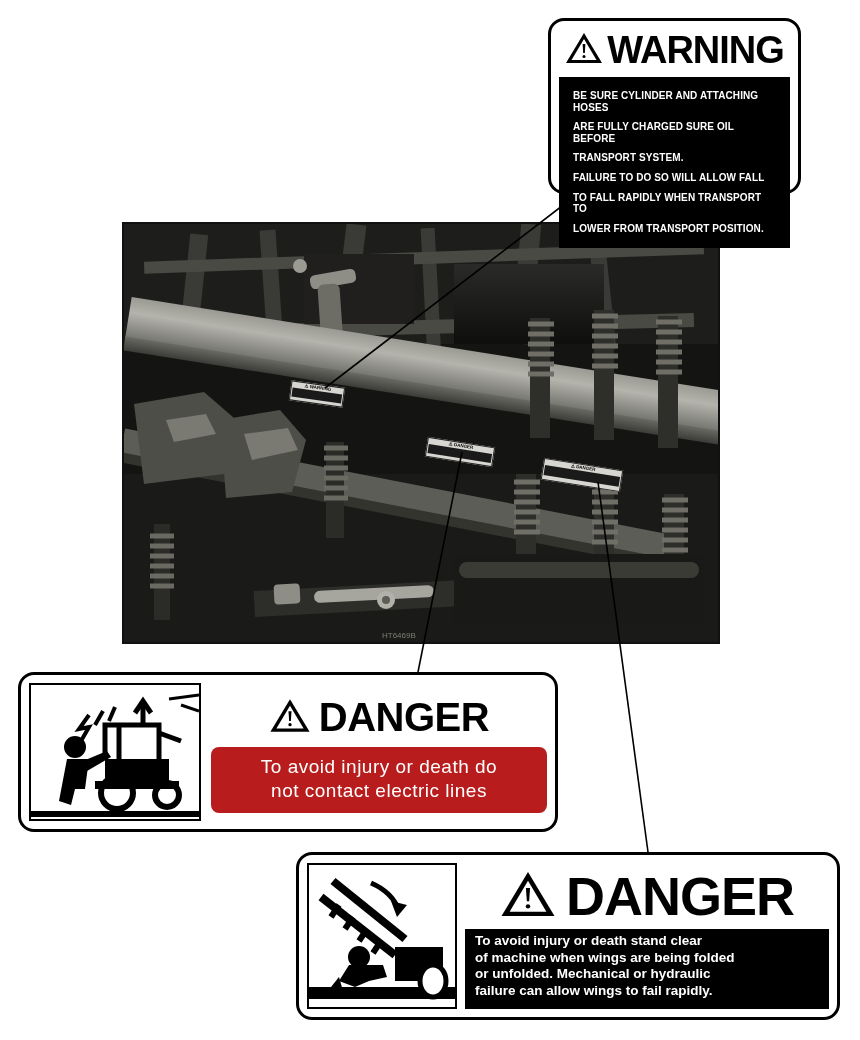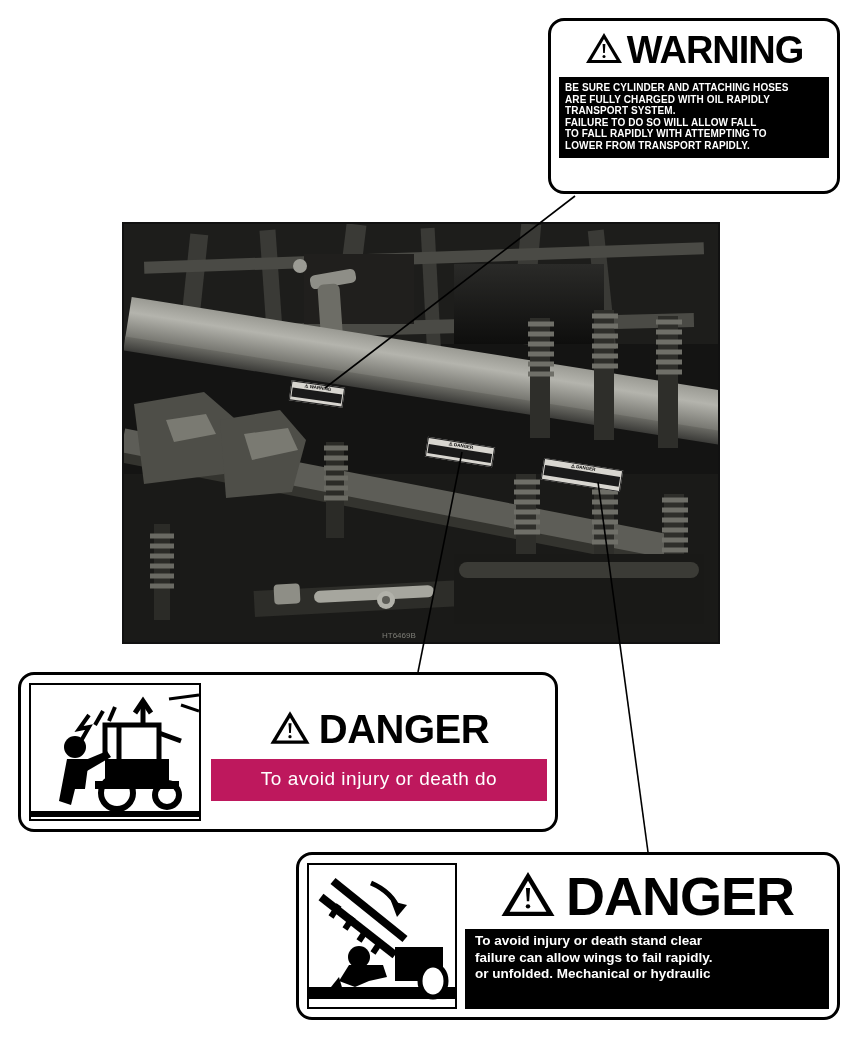--- a/index.html
+++ b/index.html
@@ -26,61 +26,62 @@
   
   .decal{
     position:absolute;
     background:#ffffff;
     border:3px solid #000;
     border-radius:16px;
     box-sizing:border-box;
   }
 
   
-  .warn{left:548px;top:18px;width:292px;height:176px;padding:6px 8px 8px 8px;}
+  .warn{left:548px;top:18px;width:253px;height:176px;padding:6px 8px 8px 8px;}
   .warn-head{
     display:flex;align-items:center;justify-content:center;
     gap:4px;height:46px;
   }
   .warn-head .tri{flex:0 0 auto;}
   .warn-title{
     font-weight:bold;font-size:38px;letter-spacing:-1px;line-height:38px;
     color:#000;
   }
   .warn-body{
     background:#000;color:#fff;
     margin-top:4px;
     padding:5px 6px 6px 6px;
     font-size:10px;line-height:11.6px;
     font-weight:bold;
     letter-spacing:0.1px;
   }
-  .warn-body p{margin:0;}
+  .warn-body p{margin:8px;}
 
   
   .dang1{left:18px;top:672px;width:540px;height:160px;padding:8px;}
   .dang1-inner{display:flex;height:100%;box-sizing:border-box;}
   .pict{
     width:172px;height:100%;
     border:2px solid #000;
     box-sizing:border-box;
     background:#fff;
     position:relative;
     overflow:hidden;
     flex:0 0 auto;
   }
   .dang1-right{flex:1 1 auto;display:flex;flex-direction:column;justify-content:center;padding-left:10px;}
   .dang1-head{display:flex;align-items:center;justify-content:center;gap:8px;height:52px;}
   .dang1-title{font-weight:bold;font-size:40px;line-height:40px;letter-spacing:-0.5px;}
   .dang1-body{
-    background:#be185d;color:#fff;
+    background:#b91c1c;color:#fff;
     margin-top:4px;padding:8px 6px 10px 6px;
     text-align:center;
     font-size:19px;line-height:24px;
     letter-spacing:0.5px;
+    border-radius:8px;
   }
   .dang1-body p{margin:0;}
 
   
   .dang2{left:296px;top:852px;width:544px;height:168px;padding:8px;}
   .dang2-inner{display:flex;height:100%;box-sizing:border-box;}
   .pict2{
     width:150px;height:100%;
     border:2px solid #000;
     box-sizing:border-box;
@@ -242,25 +243,25 @@
           <path d="M19 2 L37 32 L1 32 Z" fill="#000"></path>
           <path d="M19 8 L31.5 29 L6.5 29 Z" fill="#fff"></path>
           <path d="M17.6 13 h2.8 l-0.6 9 h-1.6 z" fill="#000"></path>
           <circle cx="19" cy="25.4" r="1.5" fill="#000"></circle>
         </svg>
       </span>
       <span class="warn-title">WARNING</span>
     </div>
     <div class="warn-body">
       <p>BE SURE CYLINDER AND ATTACHING HOSES</p>
-      <p>ARE FULLY CHARGED WITH OIL RAPIDLY</p>
+      <p>ARE FULLY CHARGED SURE OIL BEFORE</p>
       <p>TRANSPORT SYSTEM.</p>
       <p>FAILURE TO DO SO WILL ALLOW FALL</p>
-      <p>TO FALL RAPIDLY WITH ATTEMPTING TO</p>
-      <p>LOWER FROM TRANSPORT RAPIDLY.</p>
+      <p>TO FALL RAPIDLY WHEN TRANSPORT TO</p>
+      <p>LOWER FROM TRANSPORT POSITION.</p>
     </div>
   </div>
 
   <div class="decal dang1">
     <div class="dang1-inner">
       <div class="pict">
         <svg width="168" height="140" viewBox="0 0 168 140">
           <rect x="0" y="0" width="168" height="140" fill="#fff"></rect>
 
           <g fill="#000">
@@ -309,20 +310,21 @@
               <path d="M19 2 L37 32 L1 32 Z" fill="#000"></path>
               <path d="M19 8 L31.5 29 L6.5 29 Z" fill="#fff"></path>
               <path d="M17.6 13 h2.8 l-0.6 9 h-1.6 z" fill="#000"></path>
               <circle cx="19" cy="25.4" r="1.5" fill="#000"></circle>
             </svg>
           </span>
           <span class="dang1-title">DANGER</span>
         </div>
         <div class="dang1-body">
           <p>To avoid  injury  or  death  do</p>
+          <p>not  contact  electric  lines</p>
         </div>
       </div>
     </div>
   </div>
 
   <div class="decal dang2">
     <div class="dang2-inner">
       <div class="pict2">
         <svg width="146" height="150" viewBox="0 0 146 150">
           <rect x="0" y="0" width="146" height="150" fill="#fff"></rect>
@@ -363,20 +365,21 @@
               <path d="M19 2 L37 32 L1 32 Z" fill="#000"></path>
               <path d="M19 8 L31.5 29 L6.5 29 Z" fill="#fff"></path>
               <path d="M17.6 13 h2.8 l-0.6 9 h-1.6 z" fill="#000"></path>
               <circle cx="19" cy="25.4" r="1.5" fill="#000"></circle>
             </svg>
           </span>
           <span class="dang2-title">DANGER</span>
         </div>
         <div class="dang2-body">
           <p>To avoid injury or death stand clear</p>
+          <p>of machine when wings are being folded</p>
+          <p>or unfolded. Mechanical or hydraulic</p>
           <p>failure can allow wings to fail rapidly.</p>
-          <p>or unfolded. Mechanical or hydraulic</p>
         </div>
       </div>
     </div>
   </div>
 
 </div>
 
 </body></html>

